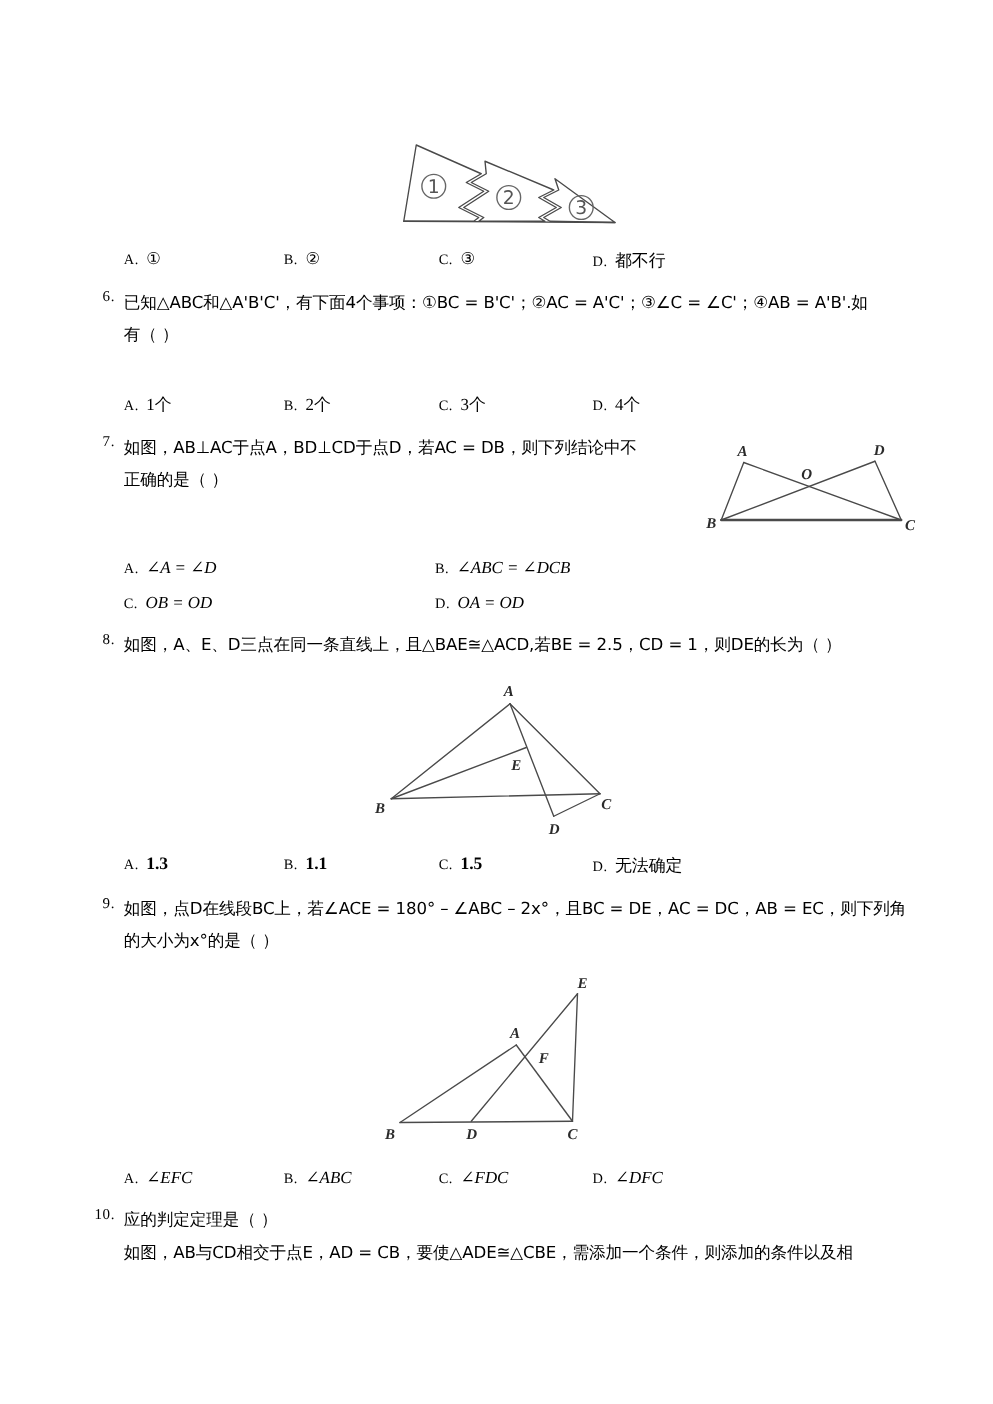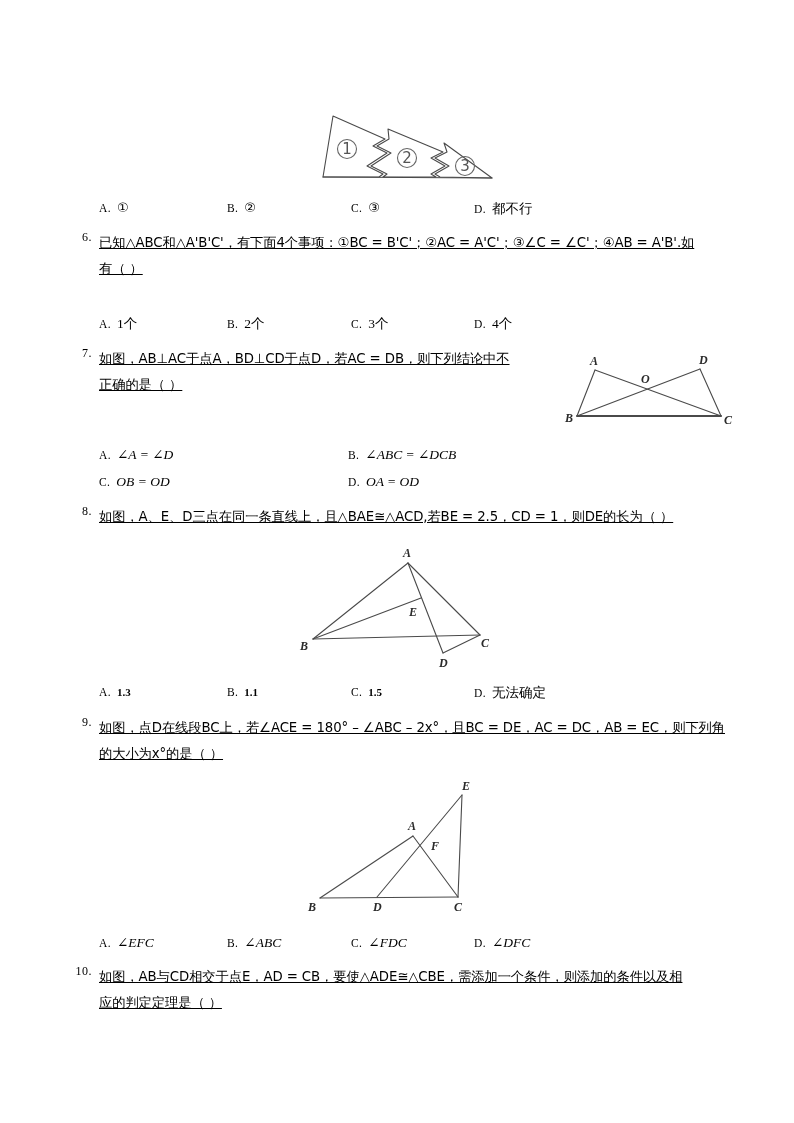--- a/index.html
+++ b/index.html
@@ -27,21 +27,21 @@
     font-size: 13.5px;
   }
   .mi {
     font-family: "Liberation Serif", "DejaVu Serif", serif;
     font-style: italic;
     font-size: 13.5px;
     text-align: right;
   }
   .mn {
     font-family: "Liberation Serif", "DejaVu Serif", serif;
-    font-size: 11px;
+    font-size: 14px;
     font-weight: bold;
     text-align: right;
   }
 
   
   .q {
     position: absolute;
     left: 0;
     width: 794px;
   }
@@ -51,21 +51,20 @@
     width: 34px;
     text-align: right;
     font-family: "Liberation Serif", "DejaVu Serif", serif;
     font-size: 12px;
     letter-spacing: .5px;
   }
   .qbody {
     position: absolute;
     left: 99px;
     width: 650px;
-    text-decoration: underline;
   }
   .qline {
     font-family: "DejaVu Sans", "Liberation Sans", sans-serif;
     font-size: 13.3px;
     line-height: 26px;
     white-space: nowrap;
     letter-spacing: -0.1px;
   }
 
   
@@ -332,18 +331,18 @@
       <span class="lab">C.</span><span class="mi">∠FDC</span>
     </div>
     <div class="opt opt-d">
       <span class="lab">D.</span><span class="mi">∠DFC</span>
     </div>
   </div>
 
   <div class="q" style="top:964px;">
     <div class="qnum">10.</div>
     <div class="qbody">
+      <div class="qline">应的判定定理是（    ）</div>
       <div class="qline">如图，AB与CD相交于点E，AD = CB，要使△ADE≅△CBE，需添加一个条件，则添加的条件以及相</div>
-      <div class="qline">应的判定定理是（    ）</div>
     </div>
   </div>
 
 </div>
 
 </body></html>

